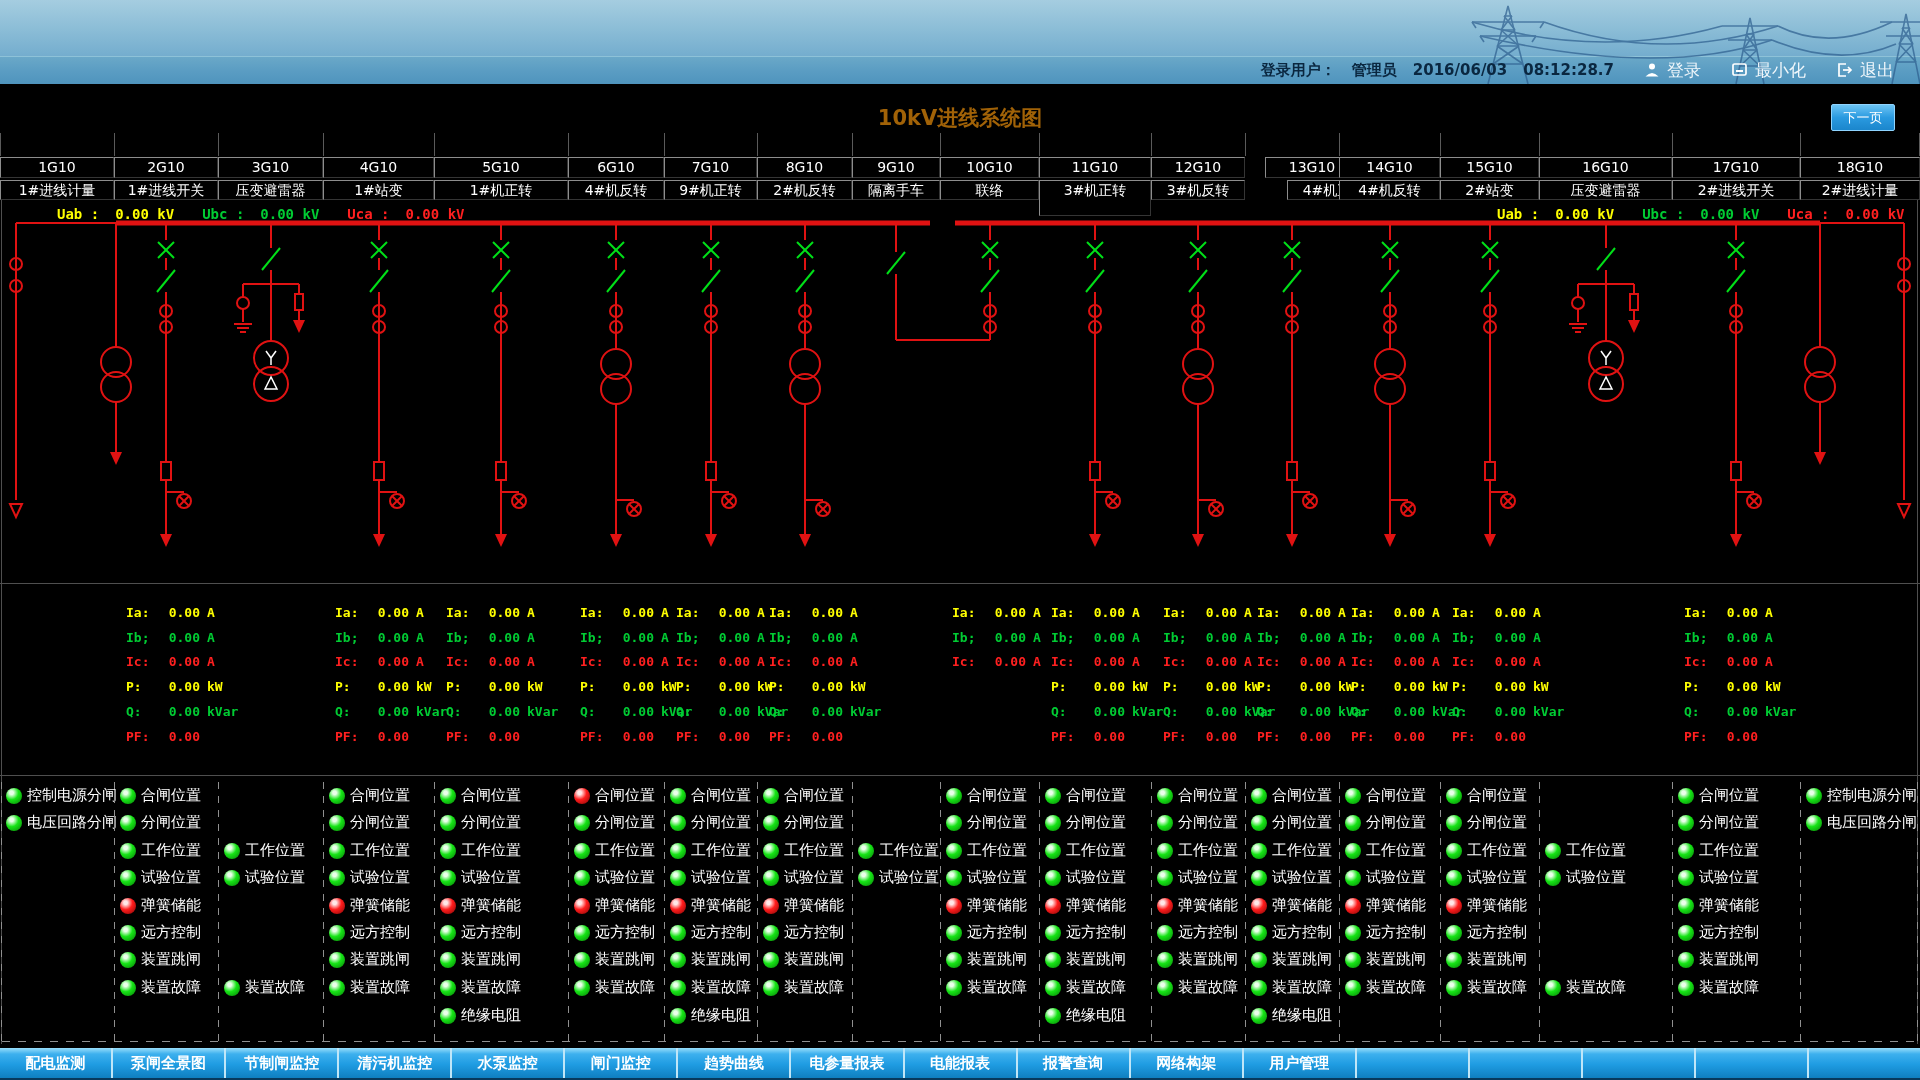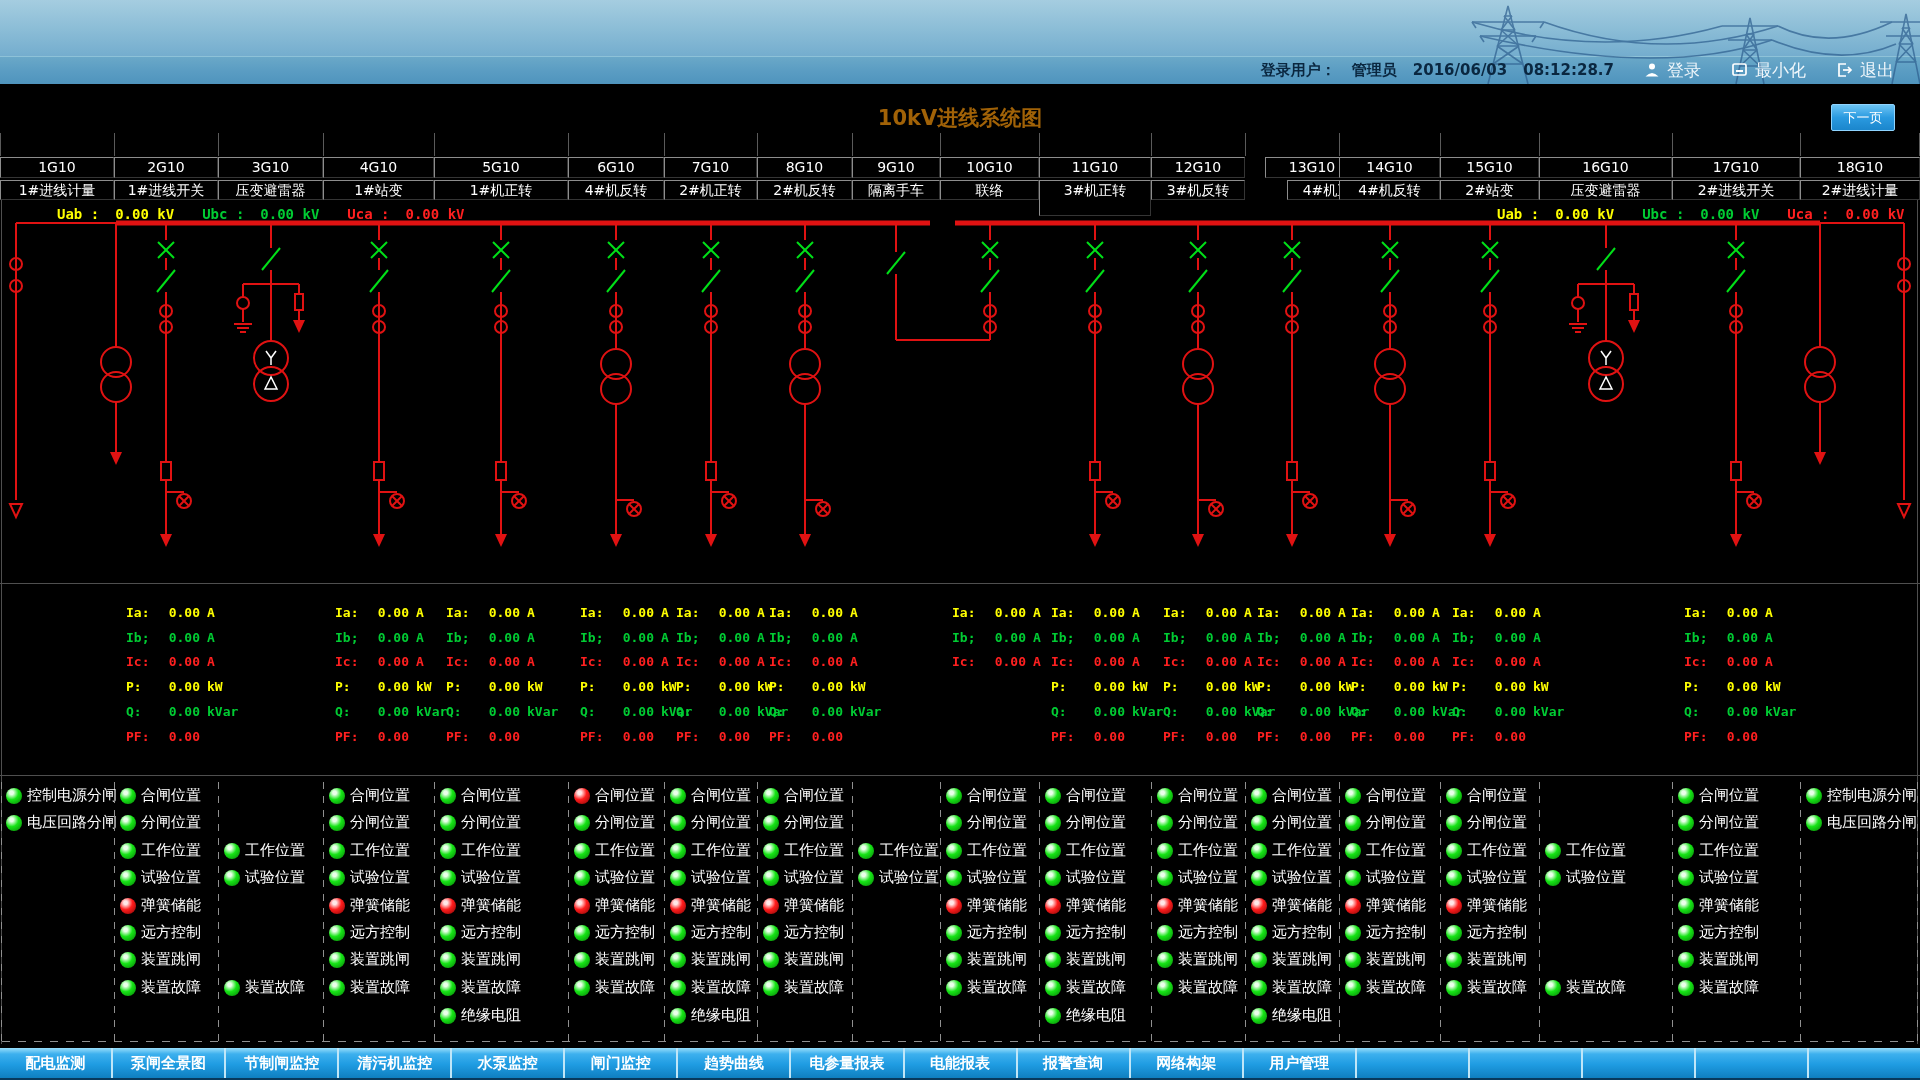--- a/index.html
+++ b/index.html
@@ -143,21 +143,21 @@
       <div class="hcell" style="left: 323px; top: 157px; width: 111px; height: 21px;">4G10</div>
       <div class="hcell" style="left: 323px; top: 180px; width: 111px; height: 20px;">1#站变</div>
       <div class="tick" style="left: 434px;"></div>
       <div class="hcell" style="left: 434px; top: 157px; width: 134px; height: 21px;">5G10</div>
       <div class="hcell" style="left: 434px; top: 180px; width: 134px; height: 20px;">1#机正转</div>
       <div class="tick" style="left: 568px;"></div>
       <div class="hcell" style="left: 568px; top: 157px; width: 96px; height: 21px;">6G10</div>
       <div class="hcell" style="left: 568px; top: 180px; width: 96px; height: 20px;">4#机反转</div>
       <div class="tick" style="left: 664px;"></div>
       <div class="hcell" style="left: 664px; top: 157px; width: 93px; height: 21px;">7G10</div>
-      <div class="hcell" style="left: 664px; top: 180px; width: 93px; height: 20px;">2#机正转</div>
+      <div class="hcell" style="left: 664px; top: 180px; width: 93px; height: 20px;">9#机正转</div>
       <div class="tick" style="left: 757px;"></div>
       <div class="hcell" style="left: 757px; top: 157px; width: 95px; height: 21px;">8G10</div>
       <div class="hcell" style="left: 757px; top: 180px; width: 95px; height: 20px;">2#机反转</div>
       <div class="tick" style="left: 852px;"></div>
       <div class="hcell" style="left: 852px; top: 157px; width: 88px; height: 21px;">9G10</div>
       <div class="hcell" style="left: 852px; top: 180px; width: 88px; height: 20px;">隔离手车</div>
       <div class="tick" style="left: 940px;"></div>
       <div class="hcell" style="left: 940px; top: 157px; width: 99px; height: 21px;">10G10</div>
       <div class="hcell" style="left: 940px; top: 180px; width: 99px; height: 20px;">联络</div>
       <div class="tick" style="left: 1039px;"></div>

